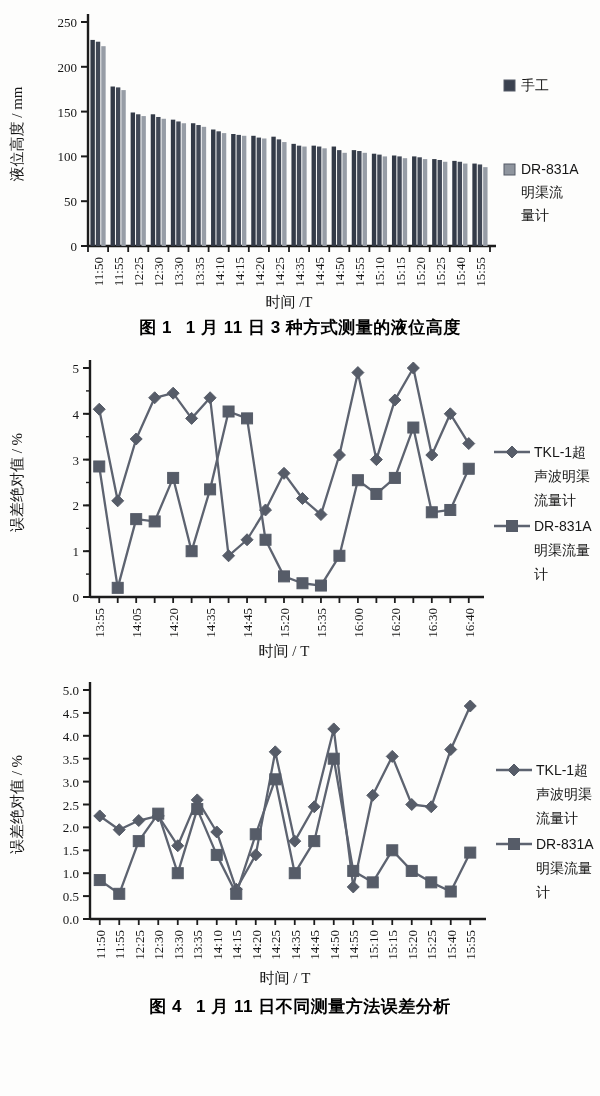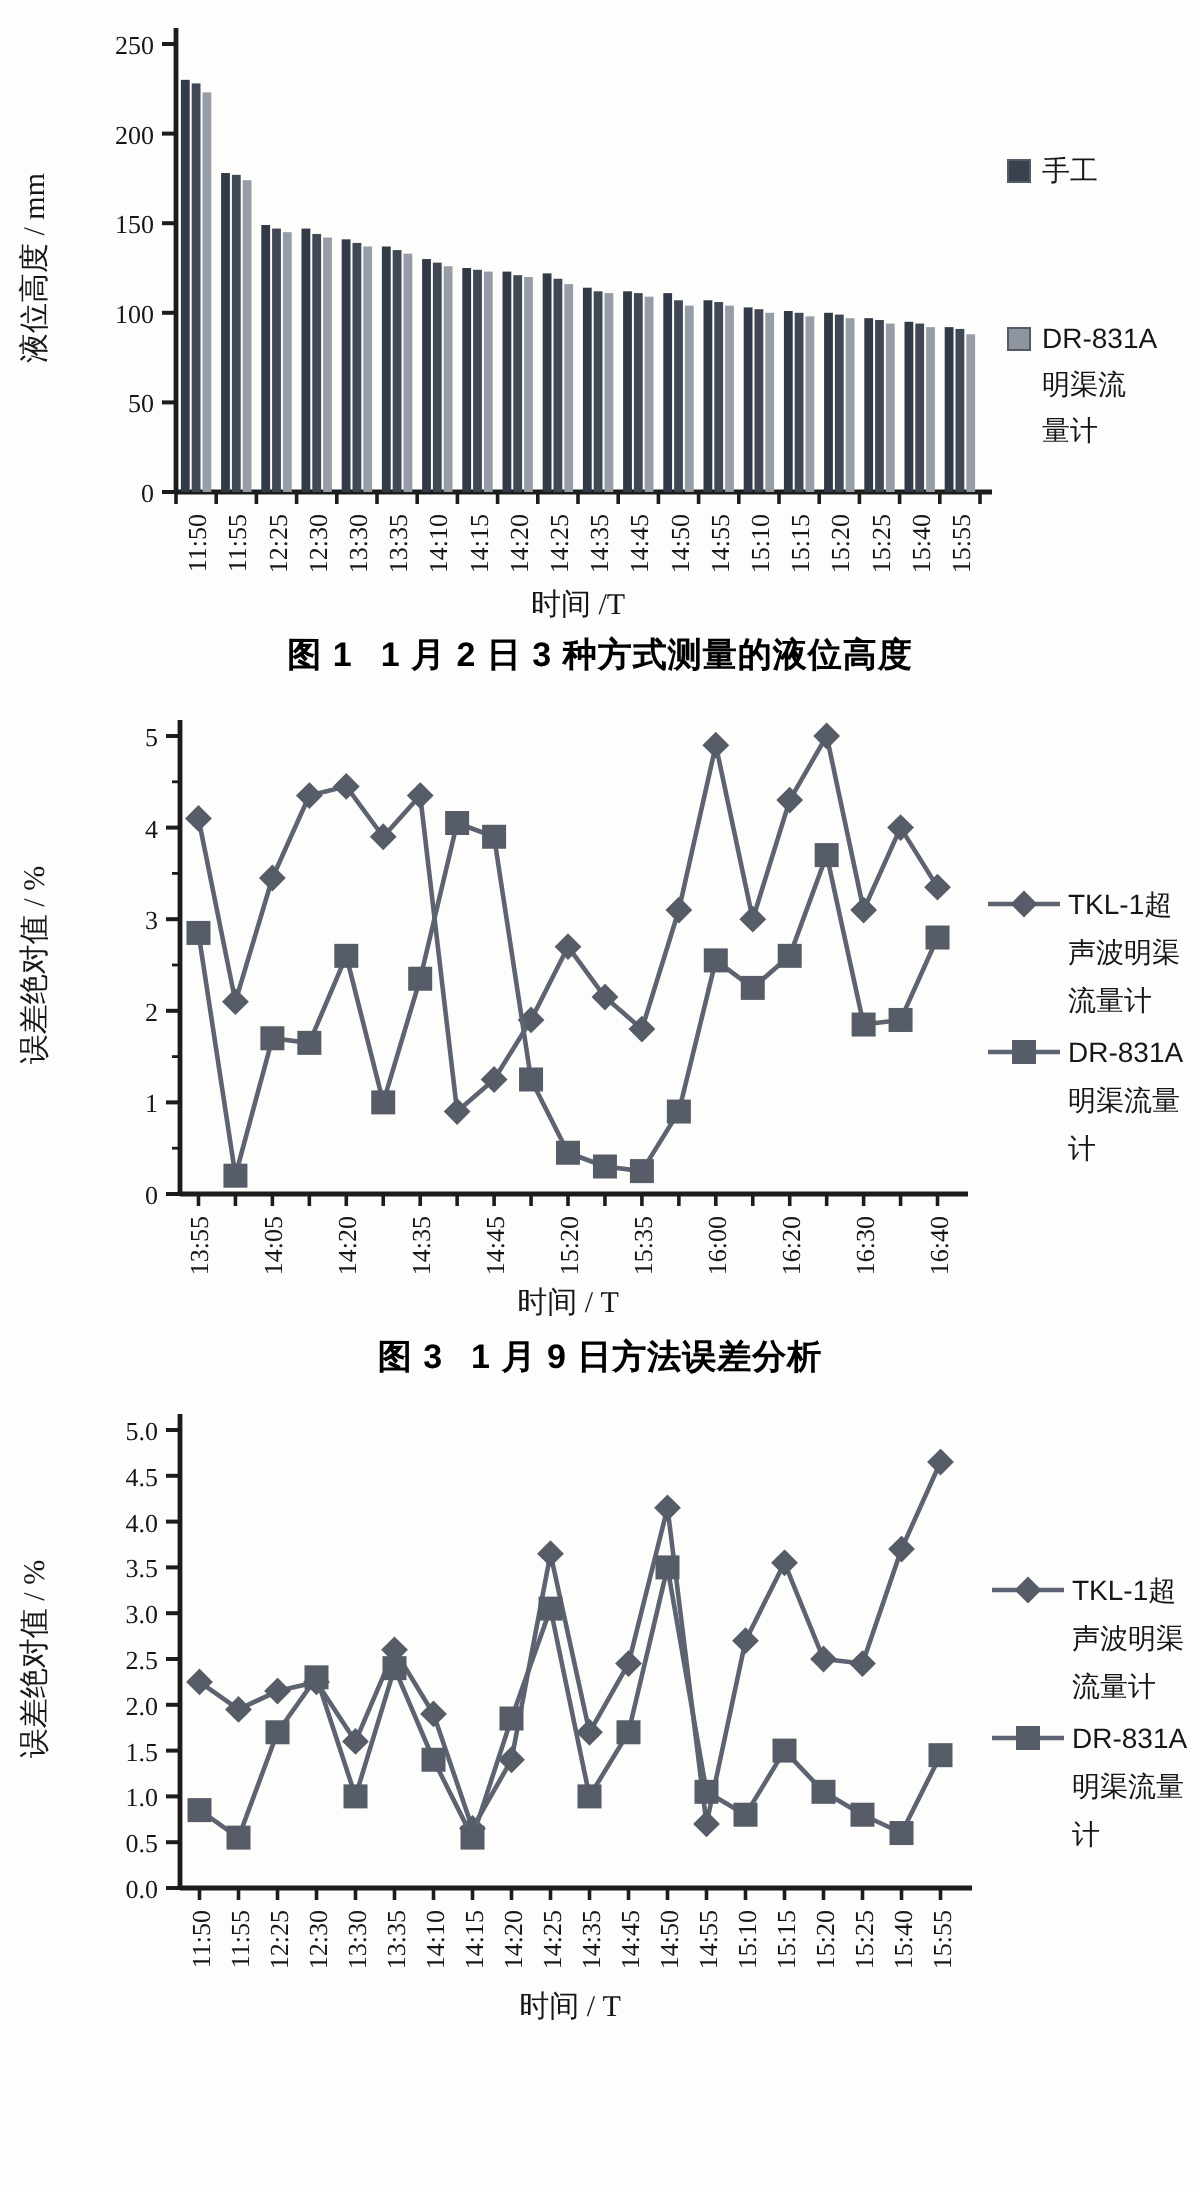--- a/index.html
+++ b/index.html
@@ -159,21 +159,21 @@
           <text x="521" y="84" class="legend-text">手工</text>
         </g>
         <g>
           <rect x="504" y="158" width="11" height="11" fill="#8f959e" stroke="#555b66"></rect>
           <text x="521" y="168" class="legend-text">DR-831A</text>
           <text x="521" y="191" class="legend-text">明渠流</text>
           <text x="521" y="214" class="legend-text">量计</text>
         </g>
       </svg>
     <figcaption class="cap">
-      <span class="cap-label">图 1</span><span class="cap-text">1 月 2 日 3 种方式测量的液位高度</span>
+      <span class="cap-label">图 1</span><span class="cap-text">1 月 11 日 3 种方式测量的液位高度</span>
     </figcaption>
   </figure>
 
   <figure class="fig">
     <svg class="chart" width="600" height="312" viewBox="0 0 600 312">
         <line x1="86" x2="90" y1="244" y2="244" stroke="#1c1c1c" stroke-width="1.4"></line>
         <line x1="86" x2="90" y1="221.1" y2="221.1" stroke="#1c1c1c" stroke-width="1.4"></line>
         <line x1="86" x2="90" y1="198.2" y2="198.2" stroke="#1c1c1c" stroke-width="1.4"></line>
         <line x1="86" x2="90" y1="175.3" y2="175.3" stroke="#1c1c1c" stroke-width="1.4"></line>
         <line x1="86" x2="90" y1="152.39999999999998" y2="152.39999999999998" stroke="#1c1c1c" stroke-width="1.4"></line>
@@ -287,23 +287,20 @@
           <text x="534" y="152" class="legend-text">流量计</text>
         </g>
         <g>
           <line x1="494" x2="530" y1="173" y2="173" stroke="#5d6370" stroke-width="2.3"></line>
           <rect x="506.5" y="167.5" width="11" height="11" fill="#565c68" stroke="#565c68"></rect>
           <text x="534" y="178" class="legend-text">DR-831A</text>
           <text x="534" y="202" class="legend-text">明渠流量</text>
           <text x="534" y="226" class="legend-text">计</text>
         </g>
       </svg>
-    <figcaption class="cap">
-      <span class="cap-label">图 3</span><span class="cap-text">1 月 9 日方法误差分析</span>
-    </figcaption>
   </figure>
 
   <figure class="fig">
     <svg class="chart" width="600" height="314" viewBox="0 0 600 314">
         <line x1="83" x2="90" y1="240" y2="240" stroke="#1c1c1c" stroke-width="2"></line>
         <text x="79" y="245" text-anchor="end" class="tick">0.0</text>
         <line x1="83" x2="90" y1="217.1" y2="217.1" stroke="#1c1c1c" stroke-width="2"></line>
         <text x="79" y="222.1" text-anchor="end" class="tick">0.5</text>
         <line x1="83" x2="90" y1="194.2" y2="194.2" stroke="#1c1c1c" stroke-width="2"></line>
         <text x="79" y="199.2" text-anchor="end" class="tick">1.0</text>
@@ -421,15 +418,18 @@
           <text x="536" y="144" class="legend-text">流量计</text>
         </g>
         <g>
           <line x1="496" x2="532" y1="165" y2="165" stroke="#5d6370" stroke-width="2.3"></line>
           <rect x="508.5" y="159.5" width="11" height="11" fill="#565c68" stroke="#565c68"></rect>
           <text x="536" y="170" class="legend-text">DR-831A</text>
           <text x="536" y="194" class="legend-text">明渠流量</text>
           <text x="536" y="218" class="legend-text">计</text>
         </g>
       </svg>
+    <figcaption class="cap">
+      <span class="cap-label">图 4</span><span class="cap-text">1 月 11 日不同测量方法误差分析</span>
+    </figcaption>
   </figure>
 
 </div>
 
 </body></html>

